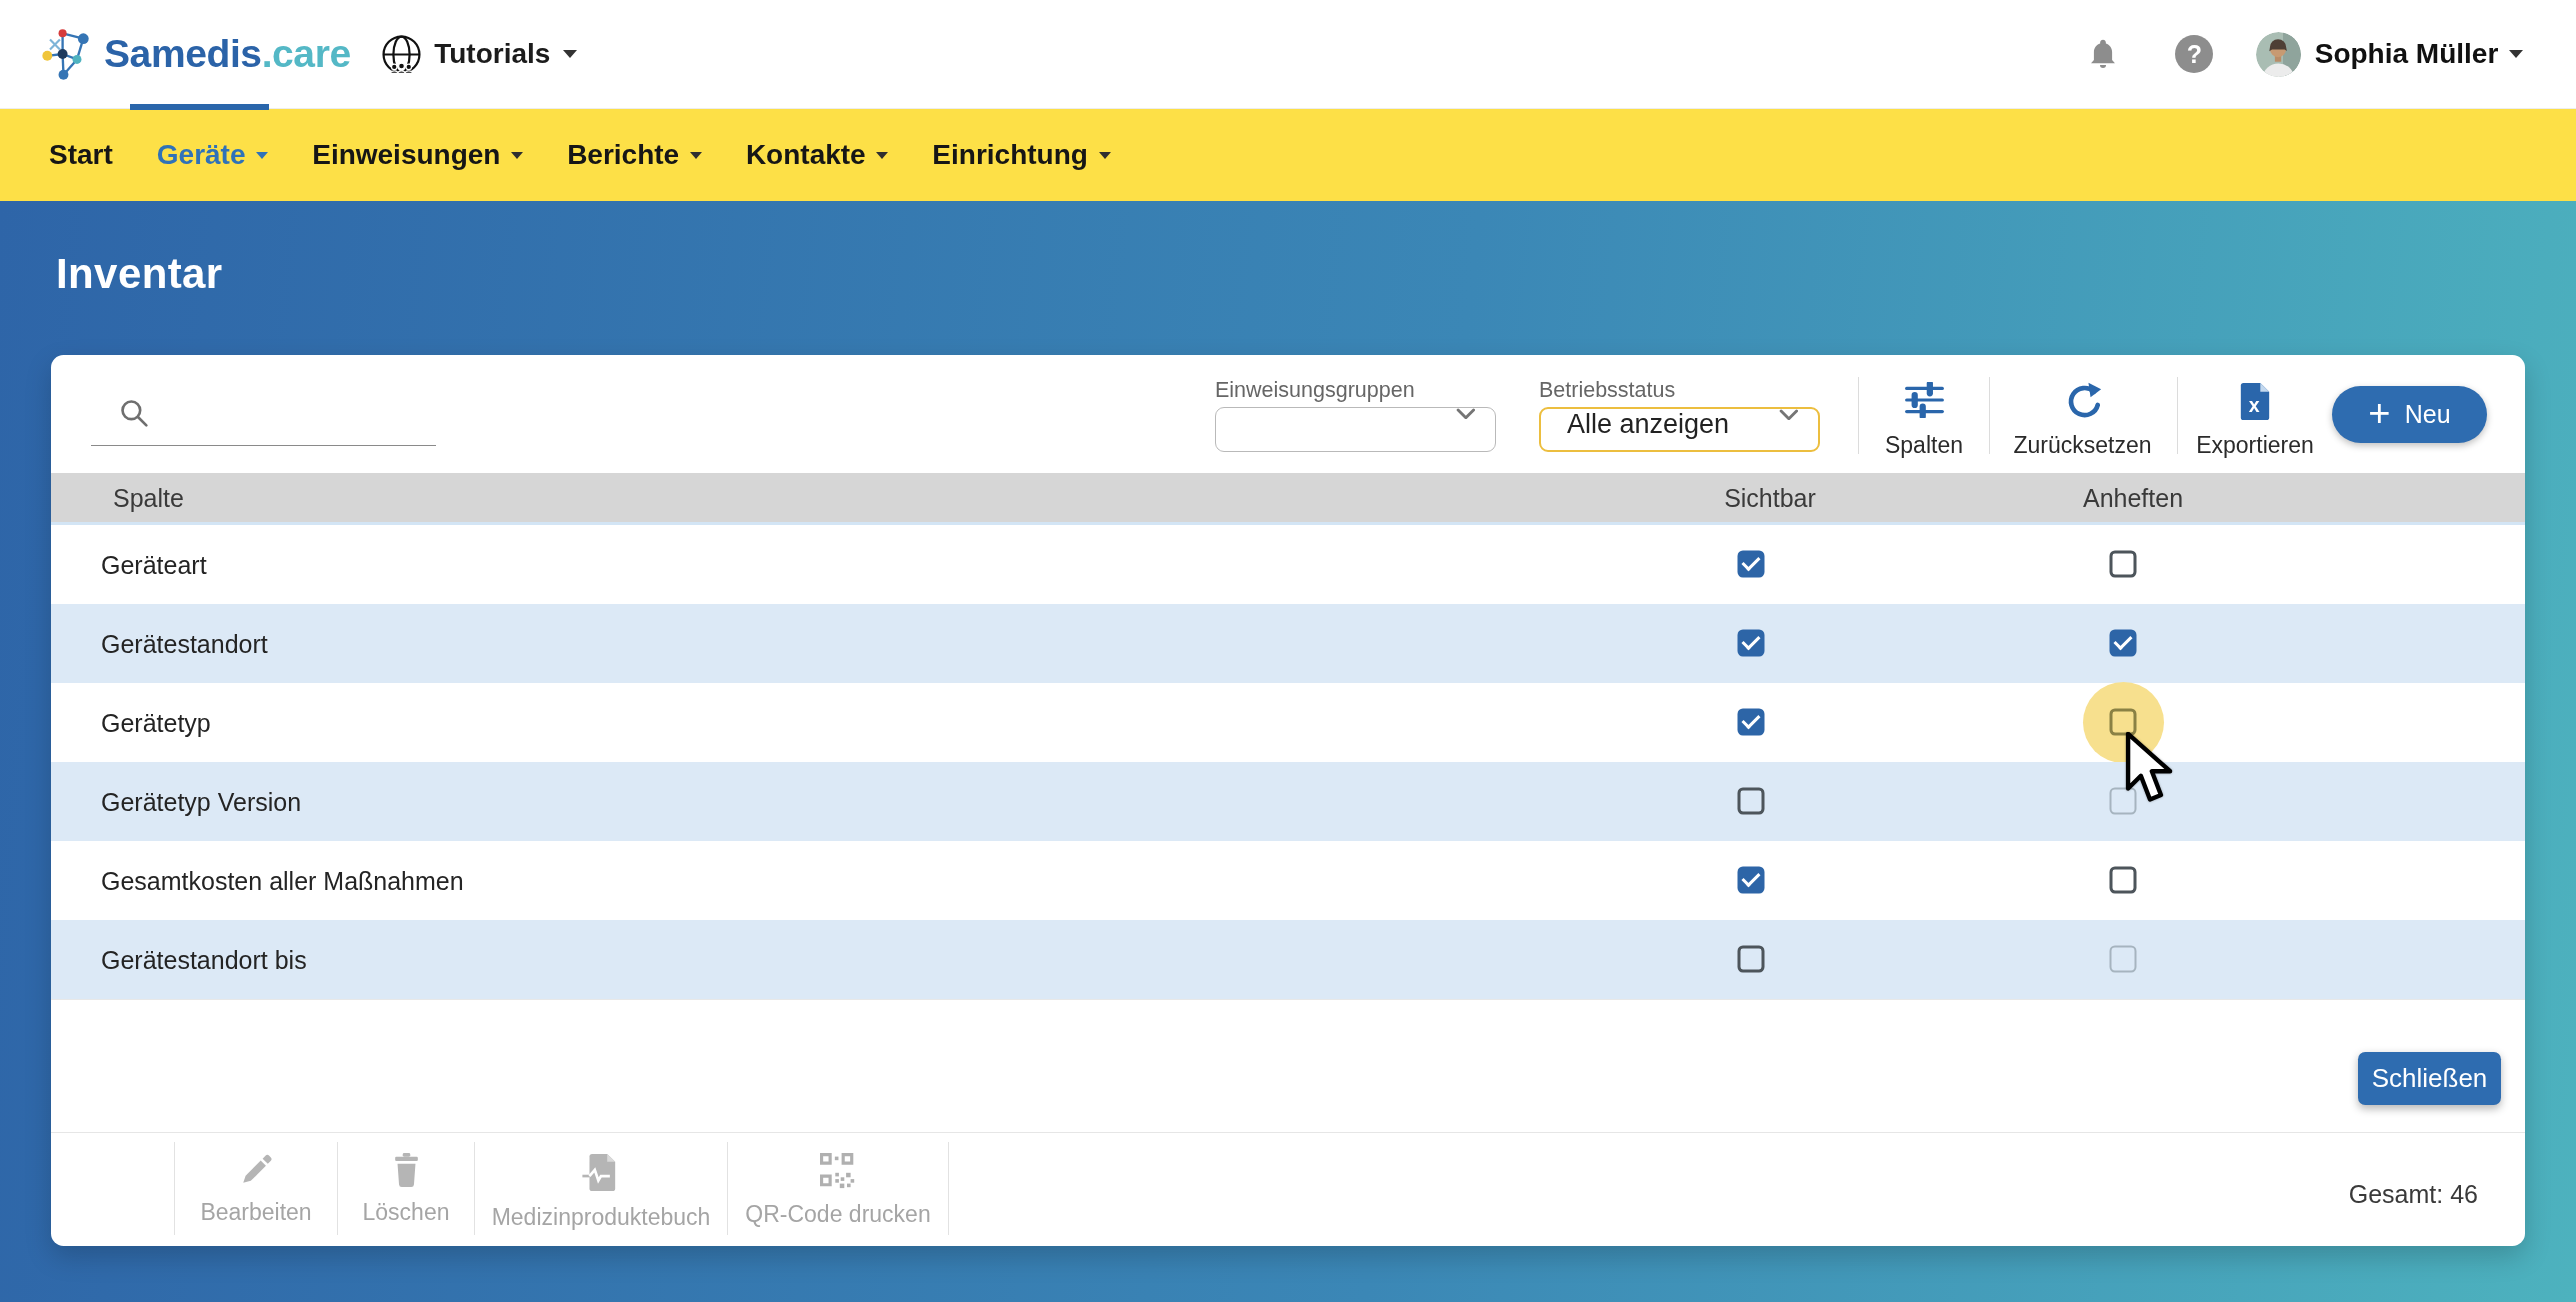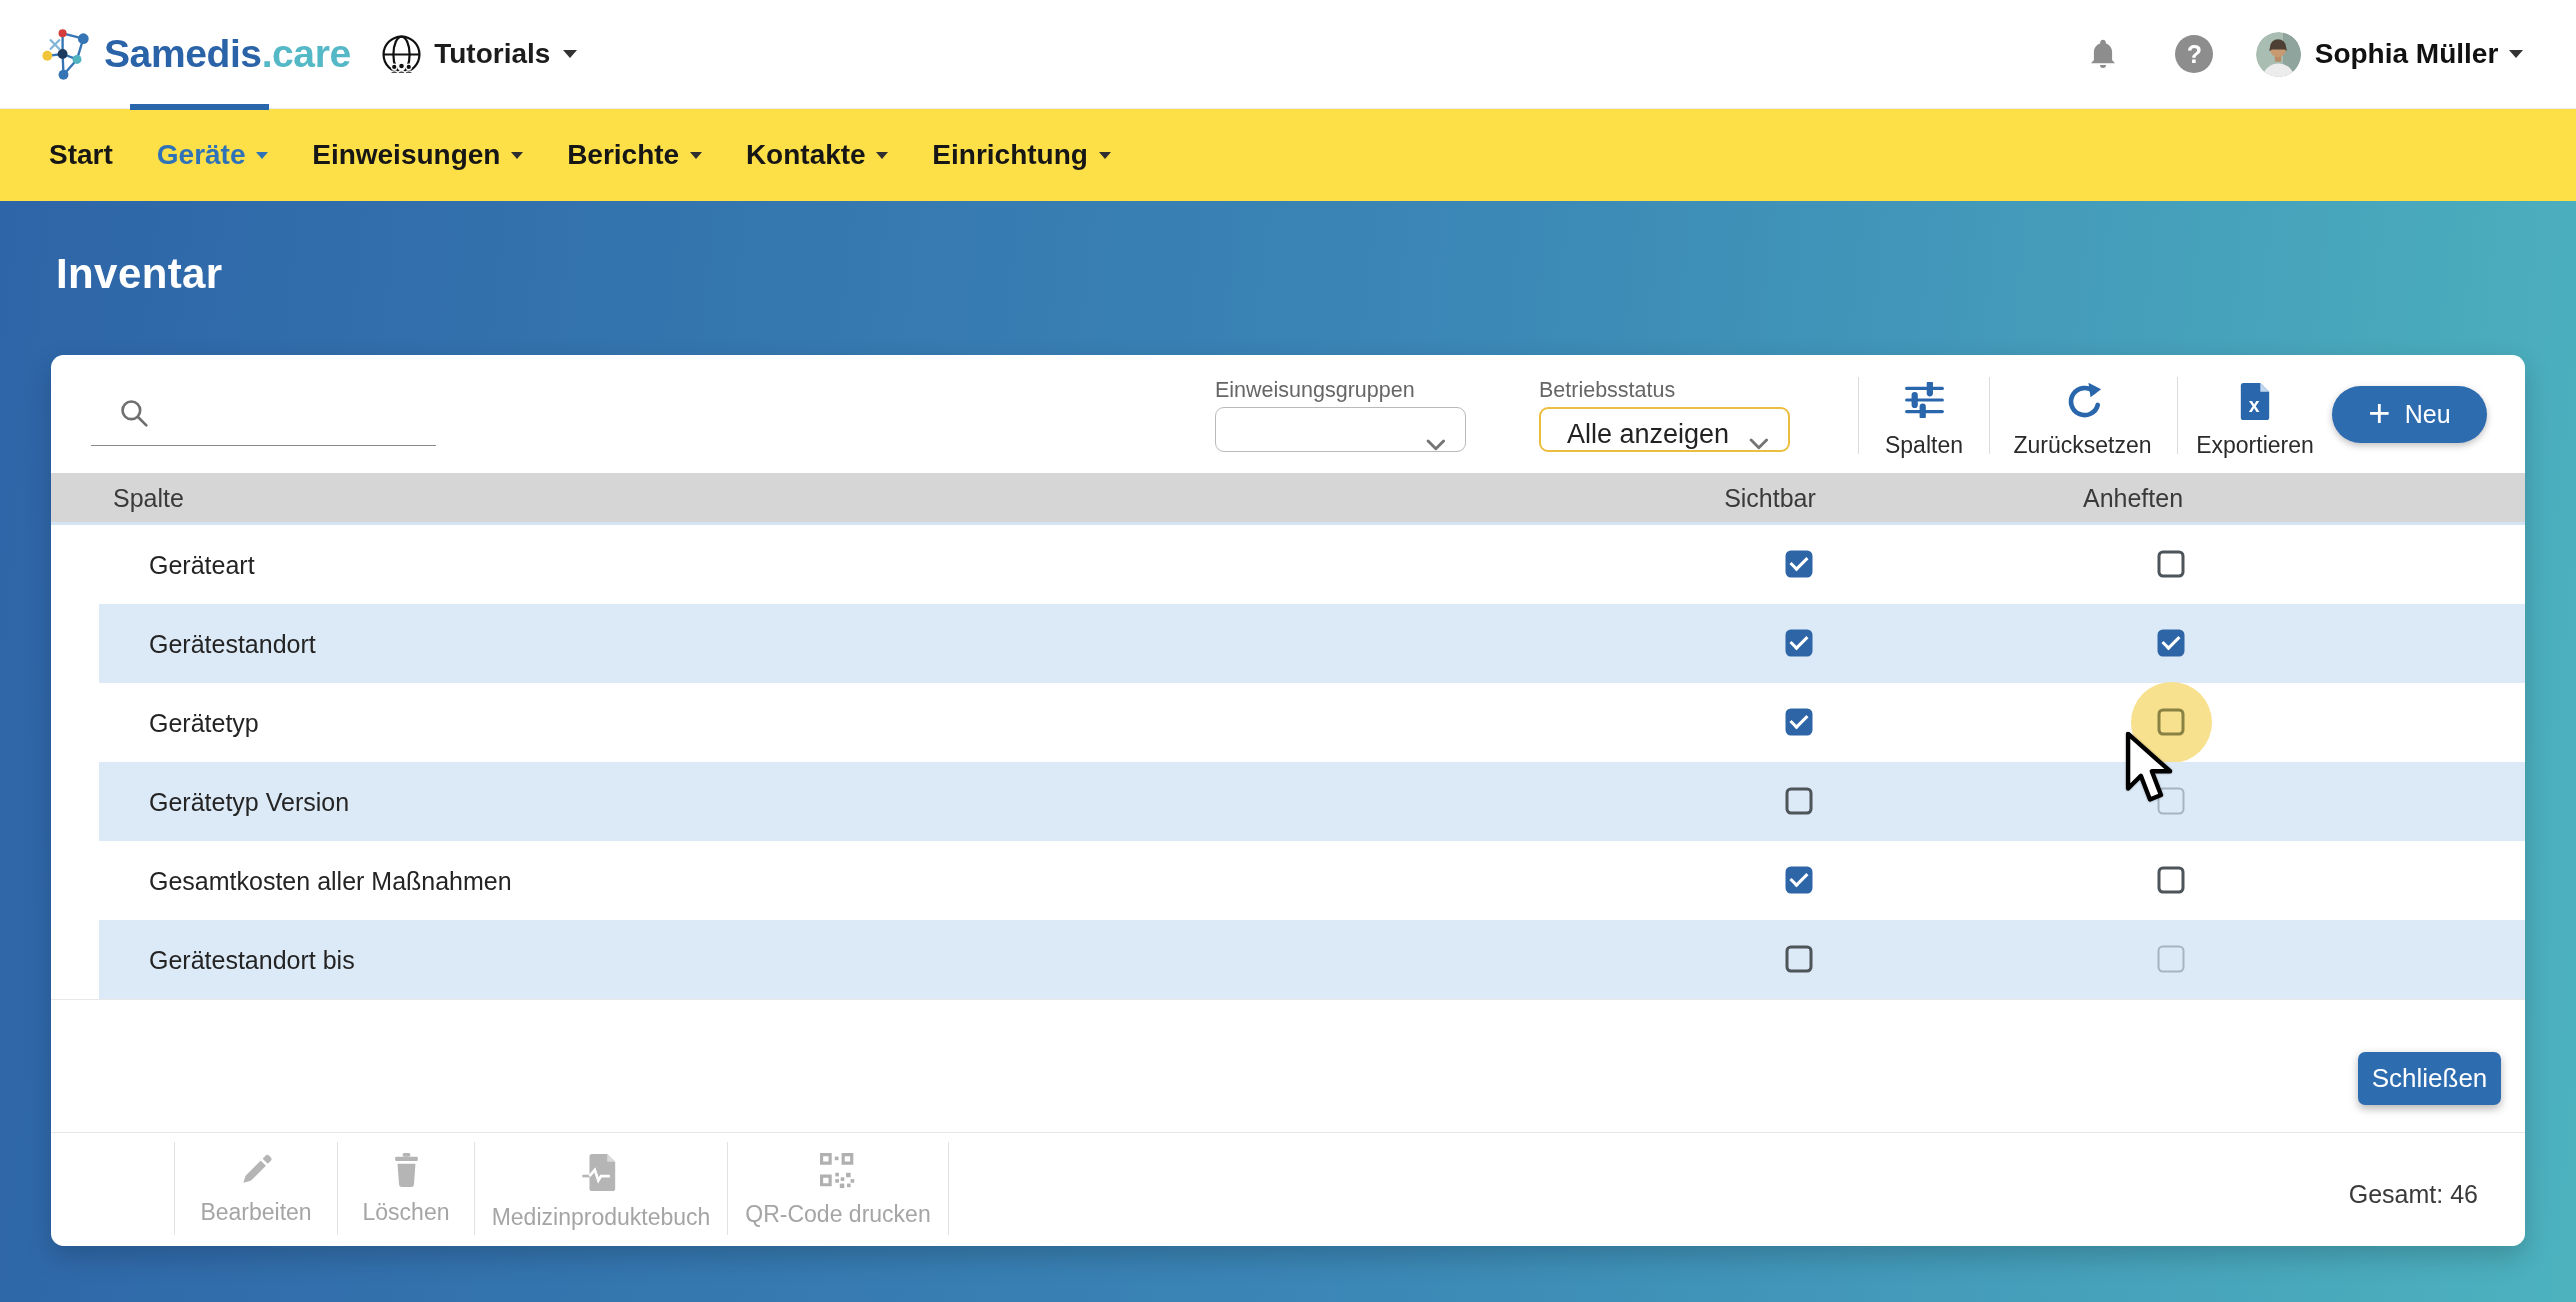--- a/index.html
+++ b/index.html
@@ -39,21 +39,21 @@
   
   .card { position:relative; width:2474px; height:891px; margin:57px auto 0; background:#fff; border-radius:12.5px;
           box-shadow:0 10.7px 27px rgba(0,0,0,0.18); }
 
   
   .filters { position:relative; height:118px; }
   .search { position:absolute; left:40px; top:27px; width:345px; height:64px; border-bottom:1.8px solid #8a8a8a; cursor:text; }
   .search svg { position:absolute; left:28px; top:16px; }
   .select-group { position:absolute; top:23px; }
   .select-group label { display:block; font-size:21.5px; color:#666; margin-bottom:3.6px; }
-  .select { width:251px; height:45px; border:1.8px solid #b9b9b9; border-radius:9px; display:flex; align-items:flex-end;
+  .select { width:281px; height:45px; border:1.8px solid #b9b9b9; border-radius:9px; display:flex; align-items:flex-start;
             padding:0 19.7px 0 26px; cursor:pointer; background:#fff; }
   .select-value { font-size:27px; color:#222; flex:1; white-space:nowrap; }
   .select.status-select { border:2.7px solid #ecbe3f; }
   .group-einweisungen { left:1164px; }
   .group-status { left:1488px; }
   .vdiv { position:absolute; top:21.5px; height:77px; width:0.9px; background:#dcdcdc; }
   .vdiv.v1 { left:1807px; } .vdiv.v2 { left:1938px; } .vdiv.v3 { left:2126px; }
   .tool { position:absolute; top:21.5px; height:82px; background:none; border:none; display:flex; flex-direction:column;
           align-items:center; justify-content:space-between; padding:5.4px 0 0; cursor:pointer; font-family:inherit; }
   .tool span { font-size:23px; color:#2b2b2b; }
@@ -81,21 +81,21 @@
   .cell-anheften { left:2072px; }
   .cb { position:relative; width:27px; height:27px; border-radius:5.4px; cursor:pointer; z-index:1; }
   .cb.checked { background:#2d65a7; }
   .cb.checked::after { content:''; position:absolute; left:4.5px; top:6.3px; width:14.3px; height:7.2px;
                        border-left:3.6px solid #fff; border-bottom:3.6px solid #fff; transform:rotate(-45deg); }
   .cb.unchecked { border:3.1px solid #4d555b; background:transparent; }
   .cb.disabled { border:2.7px solid #a6b4bf; background:transparent; cursor:default; }
   .cb.highlighted { border-color:#8a8144; }
   .halo { position:absolute; left:50%; top:50%; transform:translate(-50%,-50%); width:81px; height:81px;
           border-radius:50%; background:#f7e08e; z-index:0; }
-  .tbody { border-bottom:0.9px solid #e8e8e8;padding-left:48px; }
+  .tbody { border-bottom:0.9px solid #e8e8e8; }
 
   
   .close-btn { position:absolute; left:2267px; top:697px; width:143px; height:53px; border:none; border-radius:7.2px;
                background:#2e6cb0; color:#fff; font-size:26px; cursor:pointer; font-family:inherit;
                box-shadow:0 3.6px 9px rgba(0,0,0,0.28);margin-left:40px; }
   .footer-divider { position:absolute; top:777px; left:0; right:0; border-top:0.9px solid #e6e6e6; }
   .footer { position:absolute; top:778px; left:4px; right:0; height:113px; }
   .footer-actions { position:absolute; left:119px; top:9px; display:flex; }
   .f-item { display:flex; flex-direction:column; align-items:center; justify-content:flex-start; gap:9px;
             padding-top:10.7px; height:93px; border-left:0.9px solid #e2e2e2; cursor:default; }

